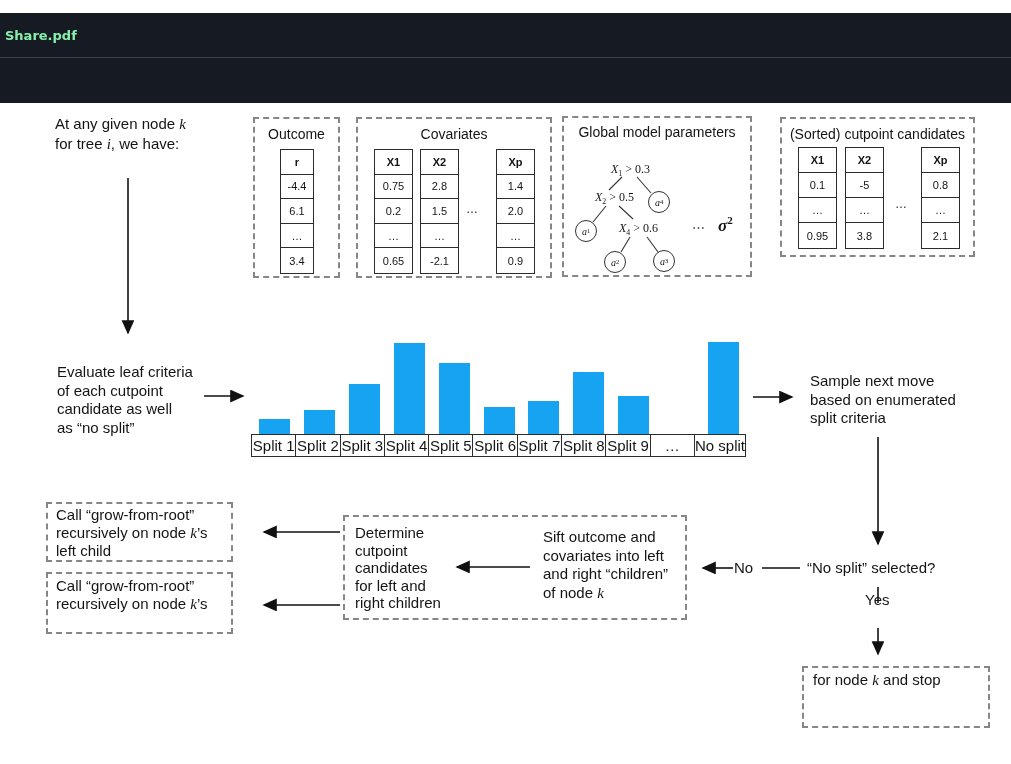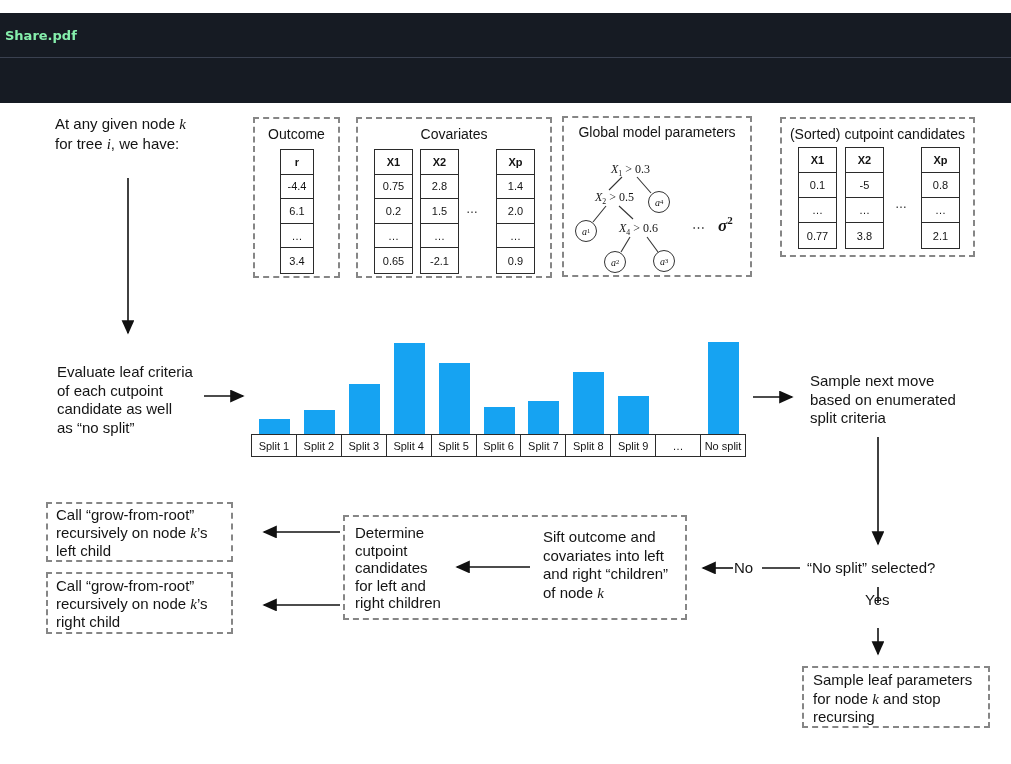--- a/index.html
+++ b/index.html
@@ -28,21 +28,21 @@
   .col-table .th{font-weight:bold}
   .rows5 .cell{height:24.6px}
   .rows4 .cell{height:25px}
   .ellipsis{position:absolute;font-size:12px;color:#222}
   
   .bars{position:absolute;left:252px;top:341px;width:494px;height:94px}
   .bar{position:absolute;bottom:0;width:31px}
   .split-row{position:absolute;left:251px;top:434px;width:495px;height:23px;
     display:flex;border:1.5px solid #2b2b2b;box-sizing:border-box;background:#fff}
   .split-row .cell{flex:1;display:flex;align-items:center;justify-content:center;
-    font-size:11px;border-right:1px solid #2b2b2b;white-space:nowrap}
+    font-size:15px;border-right:1px solid #2b2b2b;white-space:nowrap}
   .split-row .cell:last-child{border-right:none}
   
   .t15{font-size:15px;line-height:18.5px;white-space:nowrap}
   .lh19{line-height:19px}
   .lh17{line-height:17.5px}
   .it{font-family:"Liberation Serif",serif;font-style:italic}
   sub,sup{font-size:0.65em;line-height:0}
   
   .tnode{position:absolute;font-family:"Liberation Serif",serif;font-size:12px;white-space:nowrap}
   .tleaf{position:absolute;width:22px;height:22px;border:1px solid #333;border-radius:50%;
@@ -130,21 +130,21 @@
 <div class="tree-dots" style="left:692px;top:220px">⋯</div>
 <div class="sigma" style="left:718px;top:216px"><span class="it">σ</span><sup>2</sup></div>
 
 <div class="dash-box" style="left:780px;top:117px;width:195px;height:140px">
   <div class="box-title">(Sorted) cutpoint candidates</div>
 </div>
 <div class="col-table rows4" style="left:798px;top:147px;width:39px">
     <div class="cell th">X1</div>
     <div class="cell">0.1</div>
     <div class="cell">…</div>
-    <div class="cell">0.77</div>
+    <div class="cell">0.95</div>
   </div>
 <div class="col-table rows4" style="left:845px;top:147px;width:39px">
     <div class="cell th">X2</div>
     <div class="cell">-5</div>
     <div class="cell">…</div>
     <div class="cell">3.8</div>
   </div>
 <div class="ellipsis" style="left:895px;top:197px">…</div>
 <div class="col-table rows4" style="left:921px;top:147px;width:39px">
     <div class="cell th">Xp</div>
@@ -190,23 +190,21 @@
     <div class="cell">…</div>
     <div class="cell">No split</div>
   </div>
 
 <div class="abs t15" style="left:807px;top:559px">“No split” selected?</div>
 <div class="abs t15" style="left:734px;top:559px">No</div>
 <div class="abs t15" style="left:865px;top:591px">Yes</div>
 
 <div class="dash-box" style="left:802px;top:666px;width:188px;height:62px">
   <div class="t15" style="padding:3px 0 0 9px">
-      <div><span>Sample leaf parameters</span></div>
       <div><span>for node </span><span class="it">k</span><span> and stop</span></div>
-      <div><span>recursing</span></div>
     </div>
 </div>
 
 <div class="dash-box" style="left:343px;top:515px;width:344px;height:105px"></div>
 <div class="abs t15 lh17" style="left:355px;top:524px">
     <div><span>Determine</span></div>
     <div><span>cutpoint</span></div>
     <div><span>candidates</span></div>
     <div><span>for left and</span></div>
     <div><span>right children</span></div>
@@ -222,21 +220,20 @@
   <div class="t15" style="padding:2px 0 0 8px;line-height:18px">
       <div><span>Call “grow-from-root”</span></div>
       <div><span>recursively on node </span><span class="it">k</span><span>’s</span></div>
       <div><span>left child</span></div>
     </div>
 </div>
 <div class="dash-box" style="left:46px;top:572px;width:187px;height:62px">
   <div class="t15" style="padding:3px 0 0 8px;line-height:18px">
       <div><span>Call “grow-from-root”</span></div>
       <div><span>recursively on node </span><span class="it">k</span><span>’s</span></div>
-      <div><span>right child</span></div>
     </div>
 </div>
 
 <svg class="overlay" width="1011" height="764">
   <defs>
     <marker id="ah" markerWidth="10" markerHeight="9" refX="8" refY="4" orient="auto">
       <path d="M0,0 L9,4 L0,8 z" fill="#111"></path>
     </marker>
   </defs>
   <g stroke="#111" stroke-width="1.6" fill="none">

